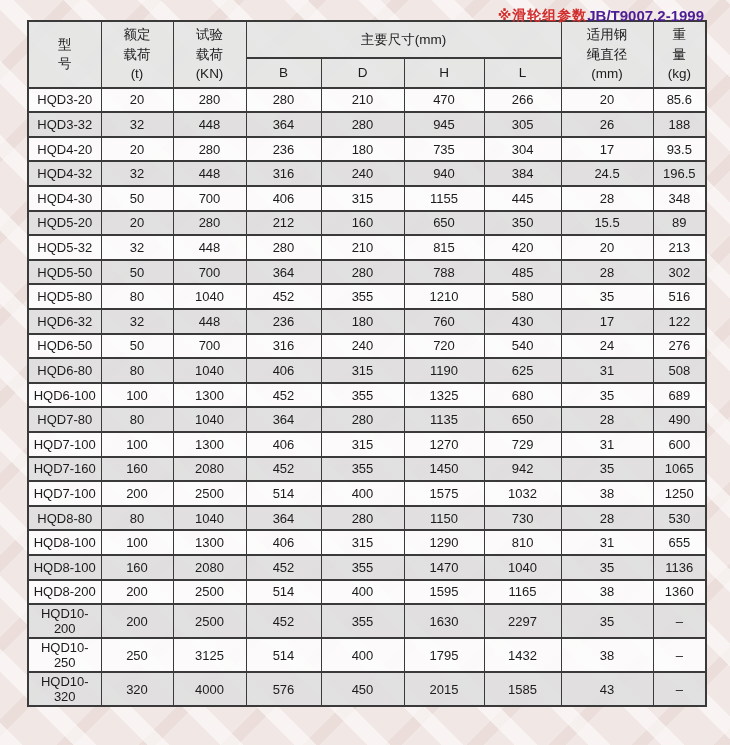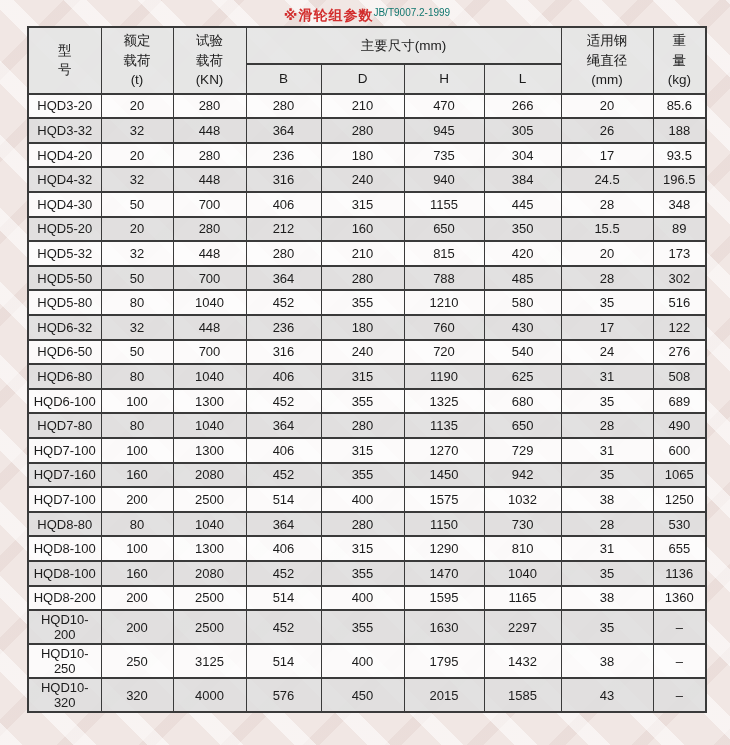--- a/index.html
+++ b/index.html
@@ -7,34 +7,35 @@
   body {
     font-family: "Liberation Sans", "DejaVu Sans", sans-serif;
     background-color: #f1e7e4;
     background-image:
       repeating-linear-gradient(45deg, rgba(255,255,255,0.55) 0 16px, rgba(255,255,255,0) 16px 52px),
       repeating-linear-gradient(-45deg, rgba(223,204,200,0.35) 0 12px, rgba(255,255,255,0) 12px 58px);
     overflow: hidden;
   }
   .topbar {
     display: flex;
-    justify-content: center;
+    justify-content: flex-end;
     align-items: flex-start;
     padding: 7px 26px 12px 30px;
-    height: 26px;
+    height: 20px;
   }
   .page-title {
     color: #d22d2d;
     font-size: 14px;
     font-weight: bold;
     letter-spacing: 1px;
   }
   .standard-ref {
-    color: #0f766e;
-    font-size: 10px;
+    color: #4c1d95;
+    font-size: 15px;
+    font-weight: bold;
   }
   table.spec {
     margin-left: 27px;
     width: 678px;
     border-collapse: collapse;
     table-layout: fixed;
     background: transparent;
   }
   table.spec th, table.spec td {
     border-left: 1px solid #3a3a3a;
@@ -179,21 +180,21 @@
         </tr>
         <tr>
           <td>HQD5-32</td>
           <td>32</td>
           <td>448</td>
           <td>280</td>
           <td>210</td>
           <td>815</td>
           <td>420</td>
           <td>20</td>
-          <td>173</td>
+          <td>213</td>
         </tr>
         <tr>
           <td>HQD5-50</td>
           <td>50</td>
           <td>700</td>
           <td>364</td>
           <td>280</td>
           <td>788</td>
           <td>485</td>
           <td>28</td>

